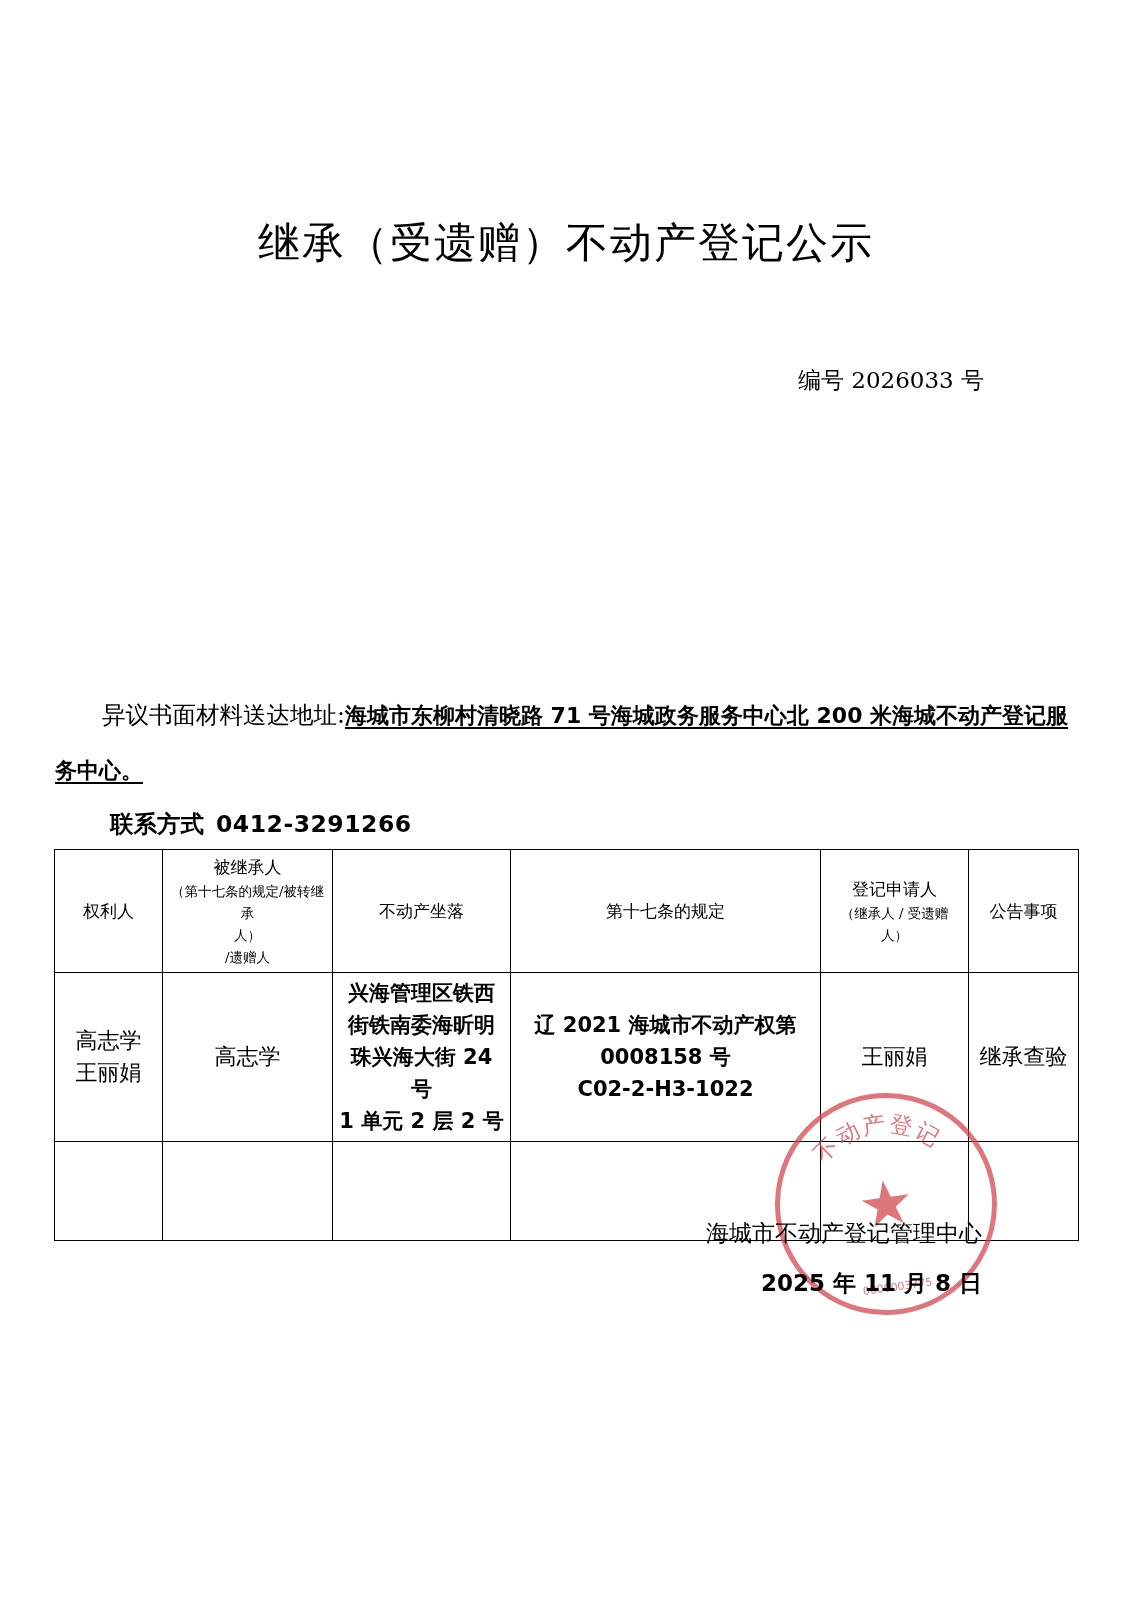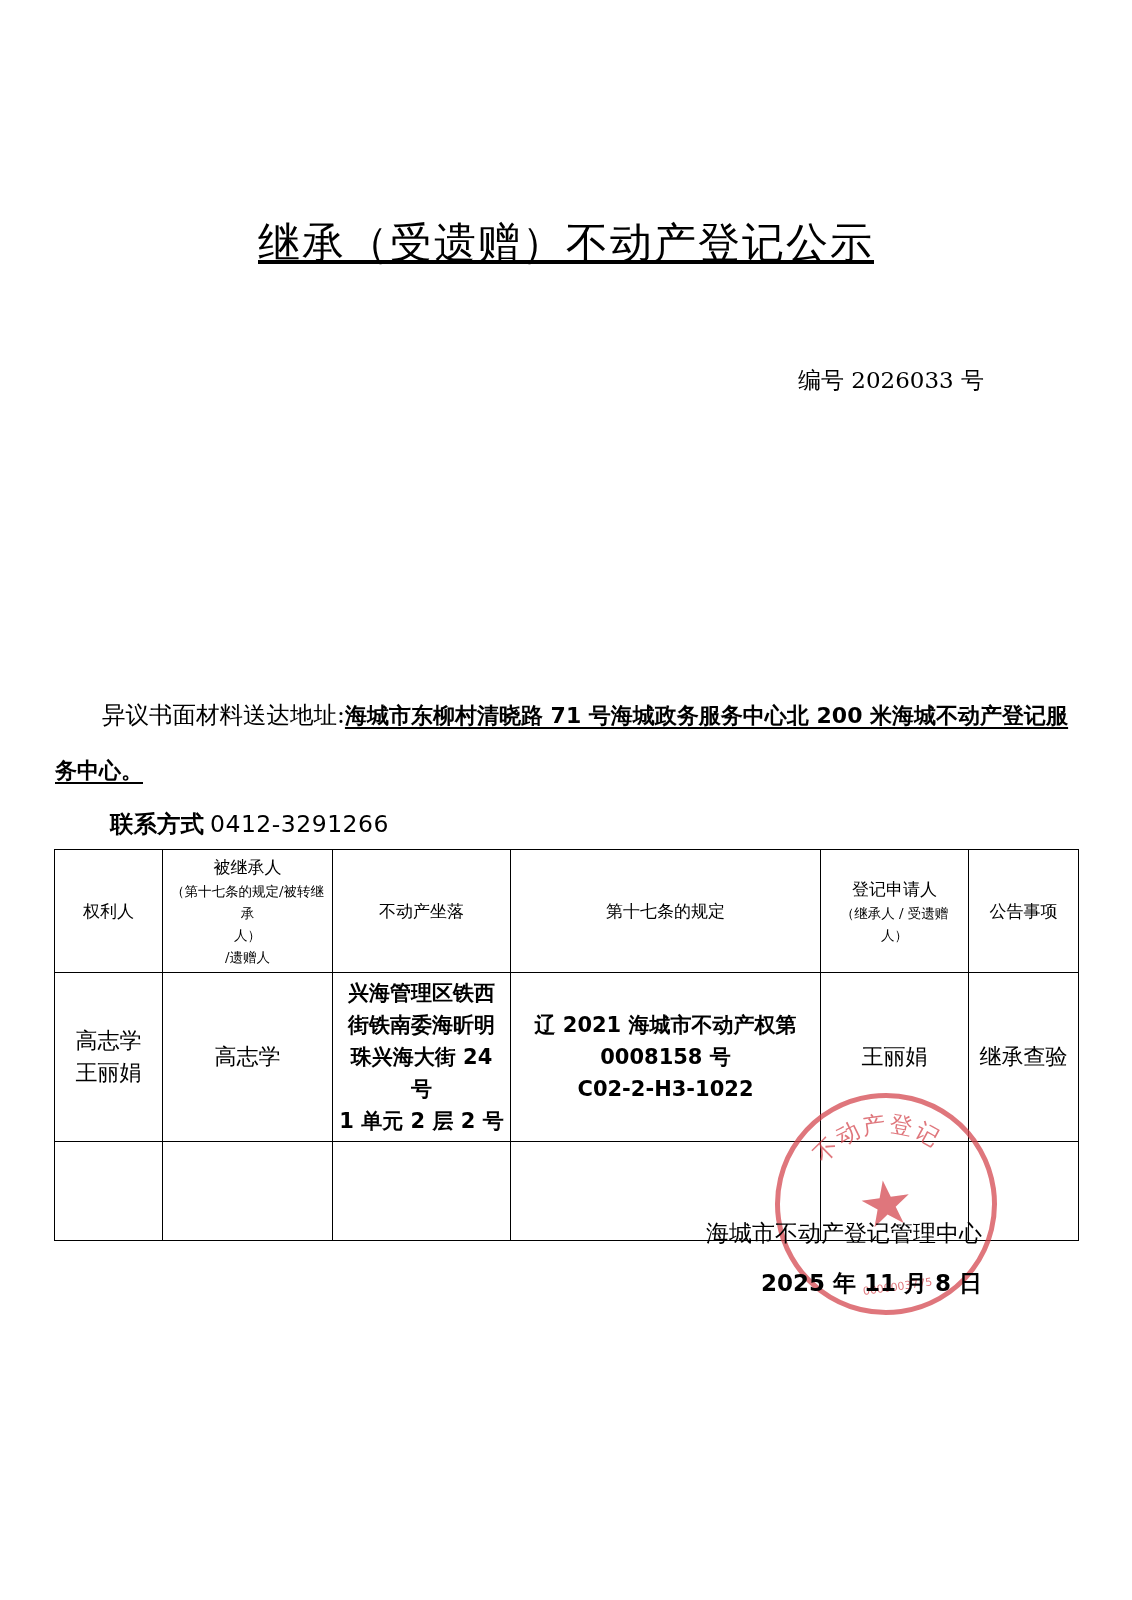--- a/index.html
+++ b/index.html
@@ -24,21 +24,20 @@
   .doc-title {
     position: absolute;
     left: 0;
     top: 215px;
     width: 1132px;
     text-align: center;
     font-size: 42px;
     letter-spacing: 2px;
     font-family: "DejaVu Serif", "Liberation Serif", serif;
     font-weight: 400;
-    text-decoration: underline;
   }
   .doc-number {
     position: absolute;
     right: 148px;
     top: 365px;
     font-size: 23px;
     font-family: "DejaVu Serif", "Liberation Serif", serif;
   }
   .body-text {
     position: absolute;
@@ -81,22 +80,22 @@
   .contact {
     position: absolute;
     left: 110px;
     top: 808px;
     font-size: 23.5px;
     font-weight: bold;
     font-family: "DejaVu Sans", "Liberation Sans", sans-serif;
   }
   .contact .phone {
     font-family: "DejaVu Sans", "Liberation Sans", sans-serif;
-    font-weight: normal;
-    margin-left: 6px;
+    font-weight: bold;
+    margin-left: 12px;
     letter-spacing: 0.5px;
   }
   table.reg-table {
     position: absolute;
     left: 54px;
     top: 849px;
     width: 1024px;
     border-collapse: collapse;
     table-layout: fixed;
   }

